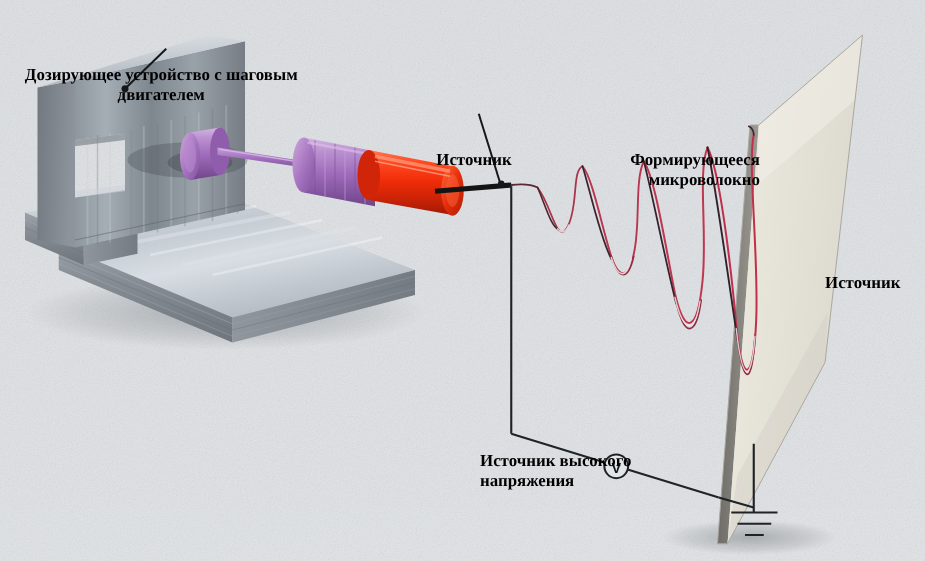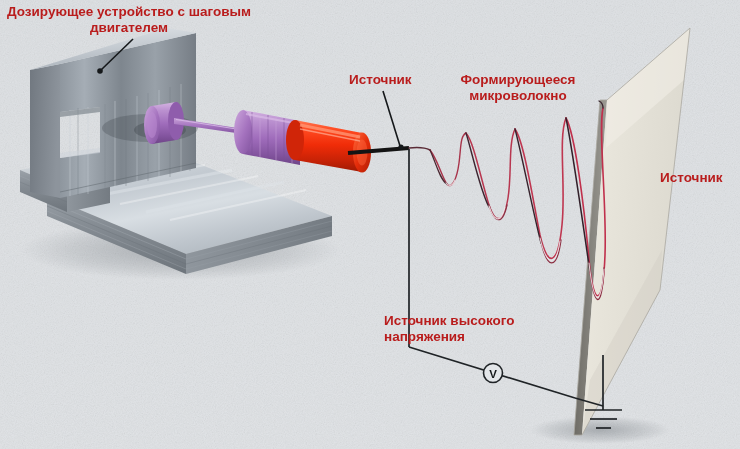--- a/index.html
+++ b/index.html
@@ -5,33 +5,34 @@
   html,body{margin:0;padding:0;}
   body{
     width:740px;height:449px;overflow:hidden;
     font-family:"Liberation Sans", sans-serif;
     background:#dfe2e5;
   }
   #stage{position:relative;width:740px;height:449px;overflow:hidden;}
   #stage svg{position:absolute;left:0;top:0;}
   .lbl{
     position:absolute;
-    color:#b91c1c;
-    font-family:Liberation Sans, sans-serif;
+    color:#000000;
+    font-family:Liberation Serif, serif;
     font-size:13.5px;
     font-weight:700;
     line-height:16px;
     letter-spacing:0px;
     white-space:pre;
     text-align:center;
     pointer-events:none;
+    margin-top:48px;
   }
   #lbl-pump{left:4px;top:4px;text-align:center;width:250px;}
   #lbl-cap{left:349px;top:72px;}
-  #lbl-fiber{left:443px;top:72px;text-align:center;width:150px;}
+  #lbl-fiber{left:458px;top:72px;text-align:right;width:150px;}
   #lbl-coll{left:660px;top:170px;}
   #lbl-hv{left:384px;top:313px;text-align:left;width:175px;}
 </style>
 </head>
 <body>
 
 <div id="stage">
 
   <svg width="740" height="449" viewBox="0 0 740 449">
     <defs>

